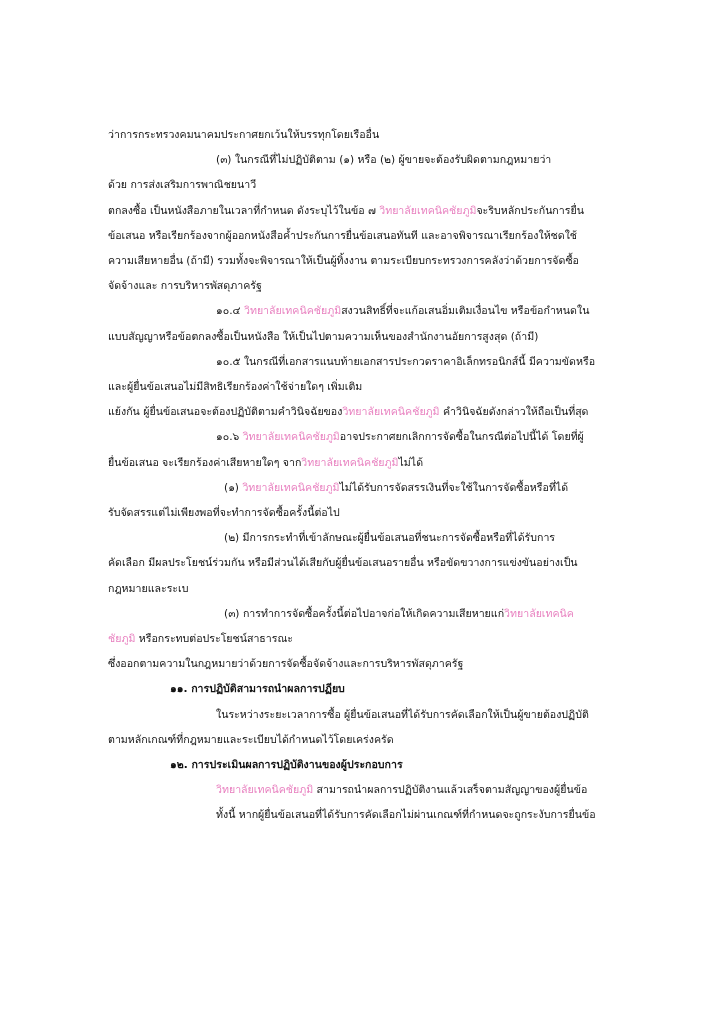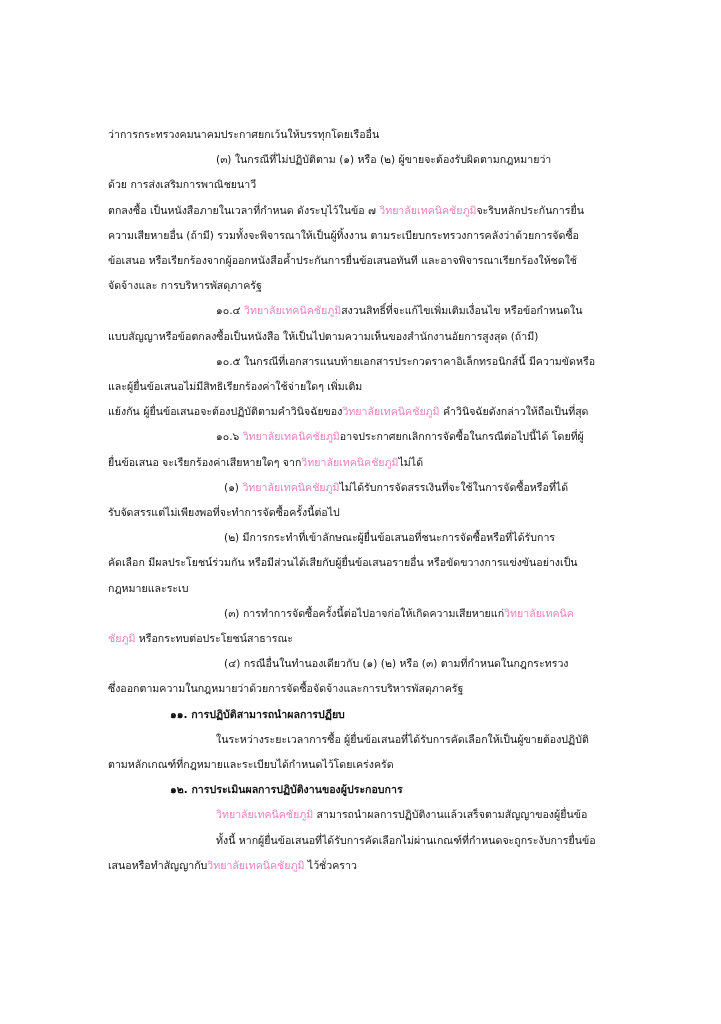--- a/index.html
+++ b/index.html
@@ -47,40 +47,38 @@
 </style>
 </head>
 <body>
 
 <div id="page">
   <div class="doc-body" id="doc-body">
       <p class="ind-none"><span>ว่าการกระทรวงคมนาคมประกาศยกเว้นให้บรรทุกโดยเรืออื่น</span></p>
       <p class="ind-1"><span>(๓)</span><span>  ในกรณีที่ไม่ปฏิบัติตาม (๑) หรือ (๒) ผู้ขายจะต้องรับผิดตามกฎหมายว่า</span></p>
       <p class="ind-none"><span>ด้วย การส่งเสริมการพาณิชยนาวี</span></p>
       <p class="ind-none"><span>ตกลงซื้อ เป็นหนังสือภายในเวลาที่กำหนด ดังระบุไว้ในข้อ ๗ </span><span class="hl">วิทยาลัยเทคนิคชัยภูมิ</span><span>จะริบหลักประกันการยื่น</span></p>
+      <p class="ind-none"><span>ข้อเสนอ หรือเรียกร้องจากผู้ออกหนังสือค้ำประกันการยื่นข้อเสนอทันที และอาจพิจารณาเรียกร้องให้ชดใช้</span></p>
       <p class="ind-none"><span>ความเสียหายอื่น (ถ้ามี) รวมทั้งจะพิจารณาให้เป็นผู้ทิ้งงาน ตามระเบียบกระทรวงการคลังว่าด้วยการจัดซื้อ</span></p>
-      <p class="ind-none"><span>ข้อเสนอ หรือเรียกร้องจากผู้ออกหนังสือค้ำประกันการยื่นข้อเสนอทันที และอาจพิจารณาเรียกร้องให้ชดใช้</span></p>
       <p class="ind-none"><span>จัดจ้างและ การบริหารพัสดุภาครัฐ</span></p>
-      <p class="ind-1"><span>๑๐.๔</span><span>  </span><span class="hl">วิทยาลัยเทคนิคชัยภูมิ</span><span>สงวนสิทธิ์ที่จะแก้ไขเพิ่มเติมเงื่อนไข หรือข้อกำหนดใน</span></p>
+      <p class="ind-1"><span>๑๐.๔</span><span>  </span><span class="hl">วิทยาลัยเทคนิคชัยภูมิ</span><span>สงวนสิทธิ์ที่จะแก้อเสนอิ่มเติมเงื่อนไข หรือข้อกำหนดใน</span></p>
       <p class="ind-none"><span>แบบสัญญาหรือข้อตกลงซื้อเป็นหนังสือ ให้เป็นไปตามความเห็นของสำนักงานอัยการสูงสุด (ถ้ามี)</span></p>
       <p class="ind-1"><span>๑๐.๕</span><span>  ในกรณีที่เอกสารแนบท้ายเอกสารประกวดราคาอิเล็กทรอนิกส์นี้ มีความขัดหรือ</span></p>
       <p class="ind-none"><span>และผู้ยื่นข้อเสนอไม่มีสิทธิเรียกร้องค่าใช้จ่ายใดๆ เพิ่มเติม</span></p>
       <p class="ind-none"><span>แย้งกัน ผู้ยื่นข้อเสนอจะต้องปฏิบัติตามคำวินิจฉัยของ</span><span class="hl">วิทยาลัยเทคนิคชัยภูมิ</span><span> คำวินิจฉัยดังกล่าวให้ถือเป็นที่สุด</span></p>
       <p class="ind-1"><span>๑๐.๖</span><span>  </span><span class="hl">วิทยาลัยเทคนิคชัยภูมิ</span><span>อาจประกาศยกเลิกการจัดซื้อในกรณีต่อไปนี้ได้ โดยที่ผู้</span></p>
       <p class="ind-none"><span>ยื่นข้อเสนอ จะเรียกร้องค่าเสียหายใดๆ จาก</span><span class="hl">วิทยาลัยเทคนิคชัยภูมิ</span><span>ไม่ได้</span></p>
       <p class="ind-2"><span>(๑)</span><span>   </span><span class="hl">วิทยาลัยเทคนิคชัยภูมิ</span><span>ไม่ได้รับการจัดสรรเงินที่จะใช้ในการจัดซื้อหรือที่ได้</span></p>
       <p class="ind-none"><span>รับจัดสรรแต่ไม่เพียงพอที่จะทำการจัดซื้อครั้งนี้ต่อไป</span></p>
       <p class="ind-2"><span>(๒)</span><span>   มีการกระทำที่เข้าลักษณะผู้ยื่นข้อเสนอที่ชนะการจัดซื้อหรือที่ได้รับการ</span></p>
       <p class="ind-none"><span>คัดเลือก มีผลประโยชน์ร่วมกัน หรือมีส่วนได้เสียกับผู้ยื่นข้อเสนอรายอื่น หรือขัดขวางการแข่งขันอย่างเป็น</span></p>
       <p class="ind-none"><span>กฎหมายและระเบ</span></p>
       <p class="ind-2"><span>(๓)</span><span>   การทำการจัดซื้อครั้งนี้ต่อไปอาจก่อให้เกิดความเสียหายแก่</span><span class="hl">วิทยาลัยเทคนิค</span></p>
       <p class="ind-none"><span class="hl">ชัยภูมิ</span><span> หรือกระทบต่อประโยชน์สาธารณะ</span></p>
-      <p class="ind-2"><span>(๔)</span><span>   กรณีอื่นในทำนองเดียวกับ (๑) (๒) หรือ (๓) ตามที่กำหนดในกฎกระทรวง</span></p>
       <p class="ind-none"><span>ซึ่งออกตามความในกฎหมายว่าด้วยการจัดซื้อจัดจ้างและการบริหารพัสดุภาครัฐ</span></p>
       <p class="ind-head"><span class="bold">๑๑.</span><span class="bold">   การปฏิบัติสามารถนำผลการปฏียบ</span></p>
       <p class="ind-1"><span>ในระหว่างระยะเวลาการซื้อ ผู้ยื่นข้อเสนอที่ได้รับการคัดเลือกให้เป็นผู้ขายต้องปฏิบัติ</span></p>
       <p class="ind-none"><span>ตามหลักเกณฑ์ที่กฎหมายและระเบียบได้กำหนดไว้โดยเคร่งครัด</span></p>
       <p class="ind-head"><span class="bold">๑๒.</span><span class="bold">   การประเมินผลการปฏิบัติงานของผู้ประกอบการ</span></p>
       <p class="ind-1"><span class="hl">วิทยาลัยเทคนิคชัยภูมิ</span><span> สามารถนำผลการปฏิบัติงานแล้วเสร็จตามสัญญาของผู้ยื่นข้อ</span></p>
       <p class="ind-1"><span>ทั้งนี้ หากผู้ยื่นข้อเสนอที่ได้รับการคัดเลือกไม่ผ่านเกณฑ์ที่กำหนดจะถูกระงับการยื่นข้อ</span></p>
-      <p class="ind-none"><span>เสนอหรือทำสัญญากับ</span><span class="hl">วิทยาลัยเทคนิคชัยภูมิ</span><span> ไว้ชั่วคราว</span></p>
     </div>
 </div>
 
 </body></html>

